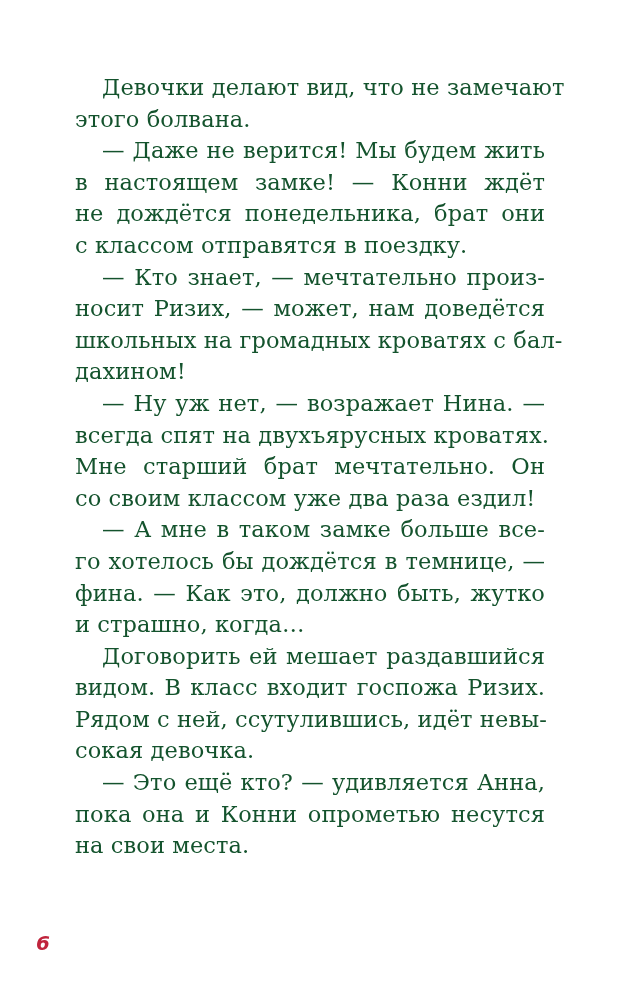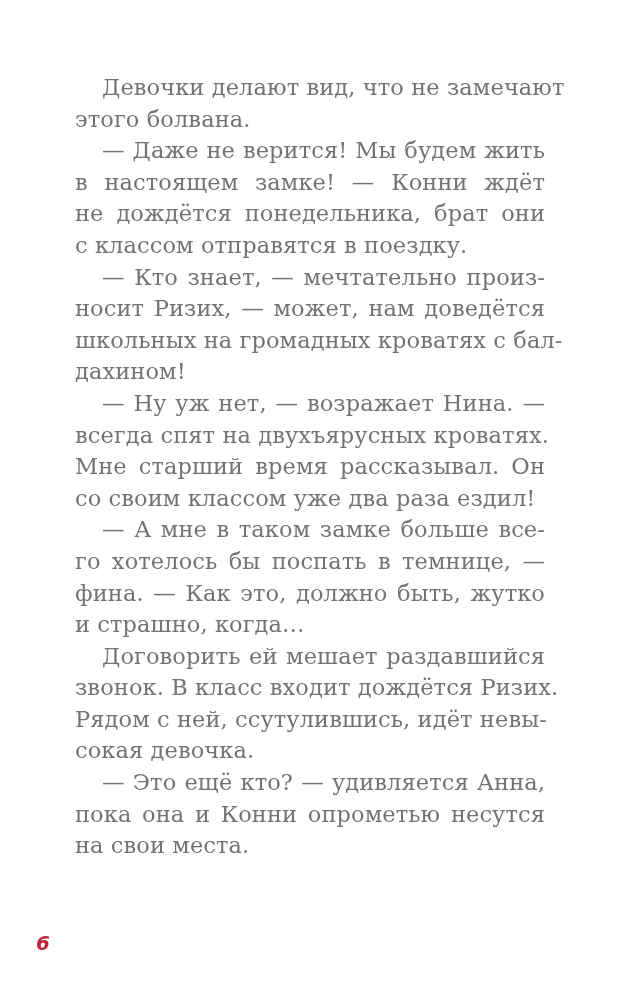--- a/index.html
+++ b/index.html
@@ -21,21 +21,21 @@
       background: #ffffff;
     }
     .text-block {
       position: absolute;
       left: 75px;
       top: 72px;
       width: 470px;
       font-family: "DejaVu Serif", "Liberation Serif", serif;
       font-size: 22.5px;
       line-height: 31.6px;
-      color: #737373;
+      color: #14532d;
       letter-spacing: 0.1px;
     }
     .line {
       display: block;
       white-space: nowrap;
       height: 31.6px;
       text-align: justify;
       text-align-last: justify;
     }
     .line.indent {
@@ -65,28 +65,28 @@
     <span class="line indent">— Даже не верится! Мы будем жить</span>
     <span class="line">в настоящем замке! — Конни ждёт</span>
     <span class="line">не дождётся понедельника, брат они</span>
     <span class="line last">с классом отправятся в поездку.</span>
     <span class="line indent">— Кто знает, — мечтательно произ-</span>
     <span class="line">носит Ризих, — может, нам доведётся</span>
     <span class="line">школьных на громадных кроватях с бал-</span>
     <span class="line last">дахином!</span>
     <span class="line indent">— Ну уж нет, — возражает Нина. —</span>
     <span class="line">всегда спят на двухъярусных кроватях.</span>
-    <span class="line">Мне старший время рассказывал. Он</span>
+    <span class="line">Мне старший брат мечтательно. Он</span>
     <span class="line last">со своим классом уже два раза ездил!</span>
     <span class="line indent">— А мне в таком замке больше все-</span>
-    <span class="line">го хотелось бы поспать в темнице, —</span>
+    <span class="line">го хотелось бы дождётся в темнице, —</span>
     <span class="line">фина. — Как это, должно быть, жутко</span>
     <span class="line last">и страшно, когда…</span>
     <span class="line indent">Договорить ей мешает раздавшийся</span>
-    <span class="line">звонок. В класс входит дождётся Ризих.</span>
+    <span class="line">видом. В класс входит госпожа Ризих.</span>
     <span class="line">Рядом с ней, ссутулившись, идёт невы-</span>
     <span class="line last">сокая девочка.</span>
     <span class="line indent">— Это ещё кто? — удивляется Анна,</span>
     <span class="line">пока она и Конни опрометью несутся</span>
     <span class="line last">на свои места.</span>
   </div>
   <div class="page-number">6</div>
 </div>
 
 </body></html>

